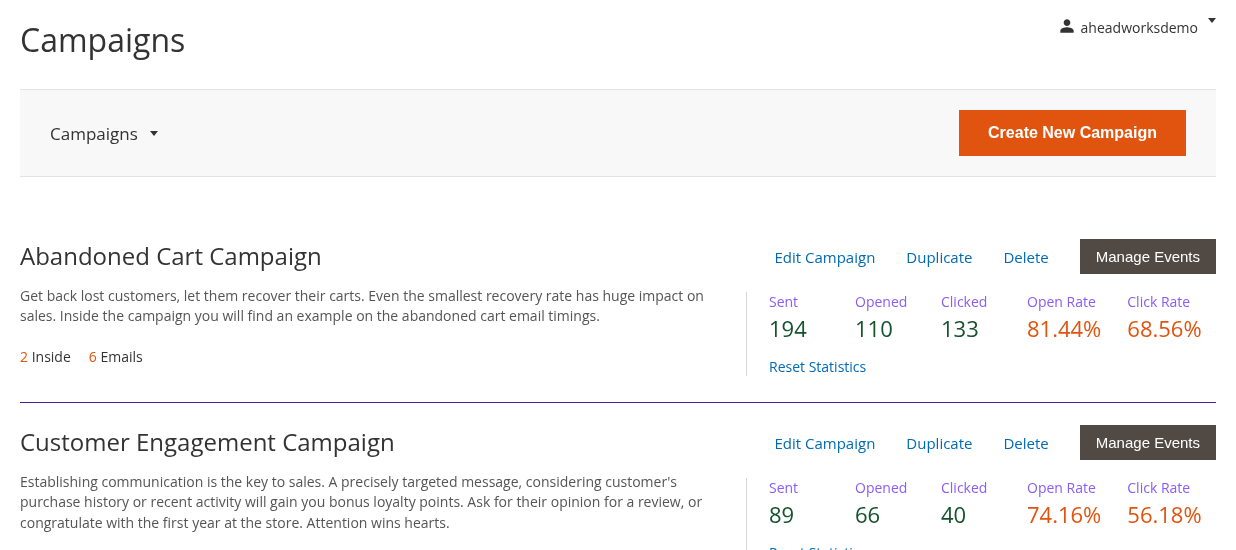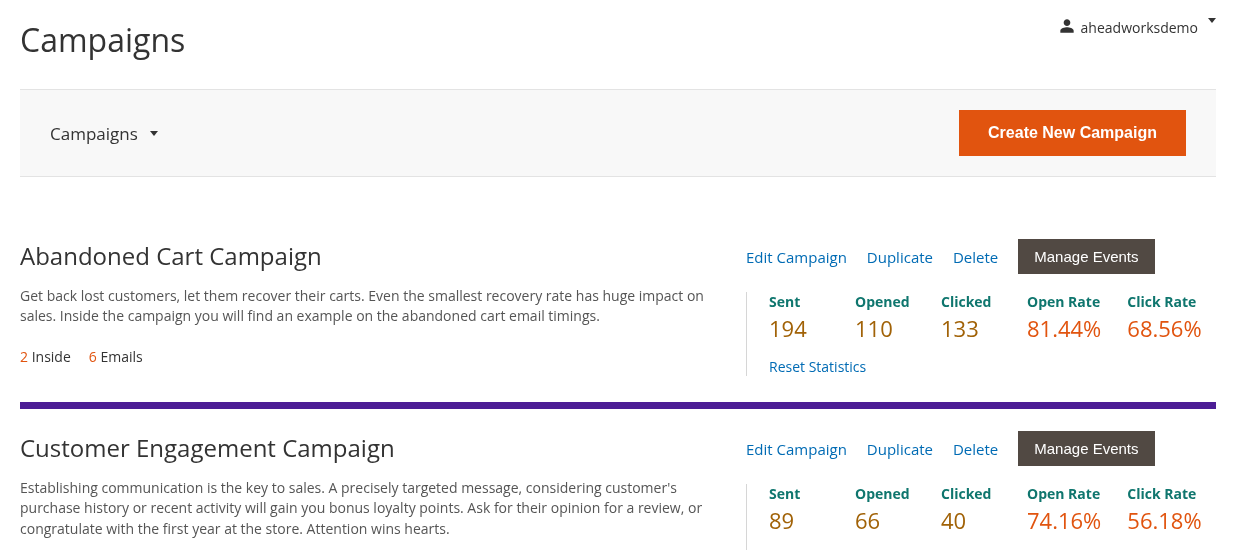--- a/index.html
+++ b/index.html
@@ -61,21 +61,21 @@
     border: none;
     padding: 14px 29px;
     font-size: 16px;
     font-weight: 600;
     cursor: pointer;
   }
   .campaign {
     display: flex;
     gap: 30px;
     padding: 22px 0 26px 0;
-    border-bottom: 7px solid #4c1d95;
+    border-bottom: 1px solid #4c1d95;
   }
   .campaign-left {
     flex: 1 1 55%;
     max-width: 700px;
   }
   .campaign-right {
     flex: 0 0 470px;
   }
   .campaign-title {
     font-size: 24px;
@@ -91,22 +91,23 @@
   }
   .counts {
     display: flex;
     gap: 18px;
     font-size: 14px;
   }
   .count-num { color: #e1540f; }
   .count-label { color: #333; }
   .actions {
     display: flex;
+    justify-content: flex-end;
     align-items: center;
-    gap: 20px;
+    gap: 31px;
     margin-bottom: 18px;
   }
   .link-action {
     color: #006bb4;
     font-size: 15px;
     cursor: pointer;
   }
   .btn-dark {
     background: #514943;
     color: #fff;
@@ -120,28 +121,28 @@
     padding-left: 22px;
   }
   .stats-row {
     display: flex;
     gap: 26px;
     margin-bottom: 14px;
   }
   .stat { min-width: 60px; }
   .stat-label {
     font-size: 14px;
-    font-weight: 700;
-    color: #0f766e;
+    font-weight: 400;
+    color: #8b5cf6;
     margin-bottom: 2px;
     white-space: nowrap;
   }
   .stat-value {
     font-size: 22px;
-    color: #a16207;
+    color: #14532d;
   }
   .stat-value.rate { color: #e1540f; }
   .reset-link {
     color: #006bb4;
     font-size: 14px;
     cursor: pointer;
   }
 </style>
 </head>
 <body>

